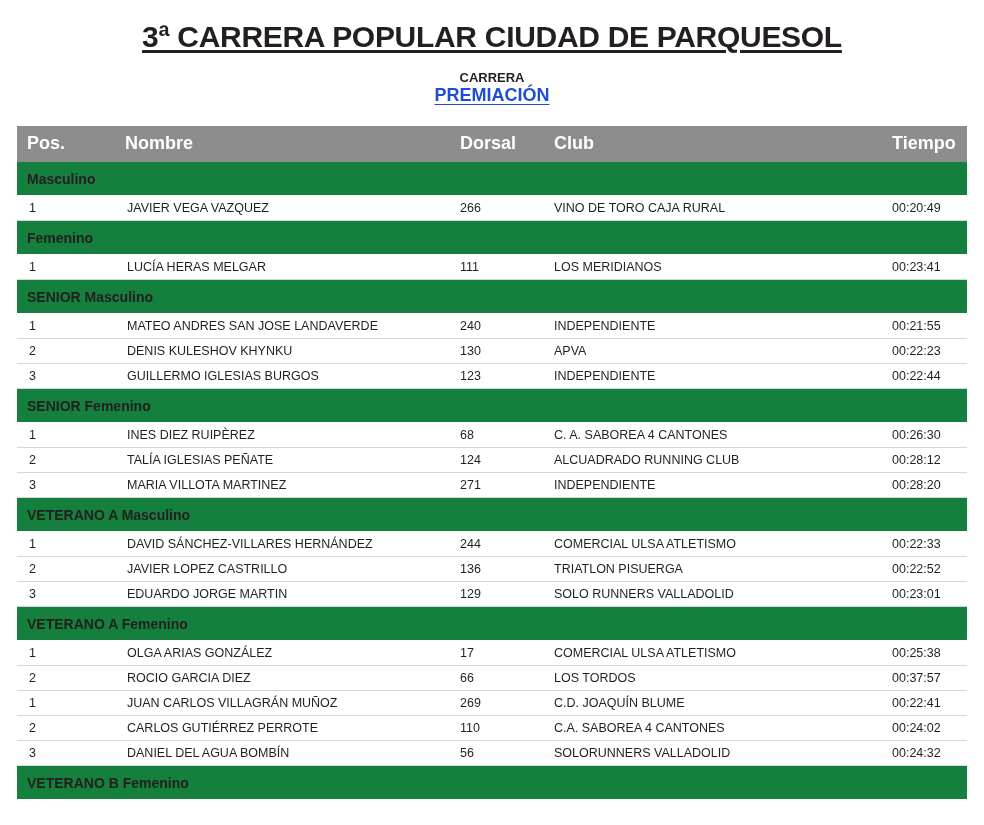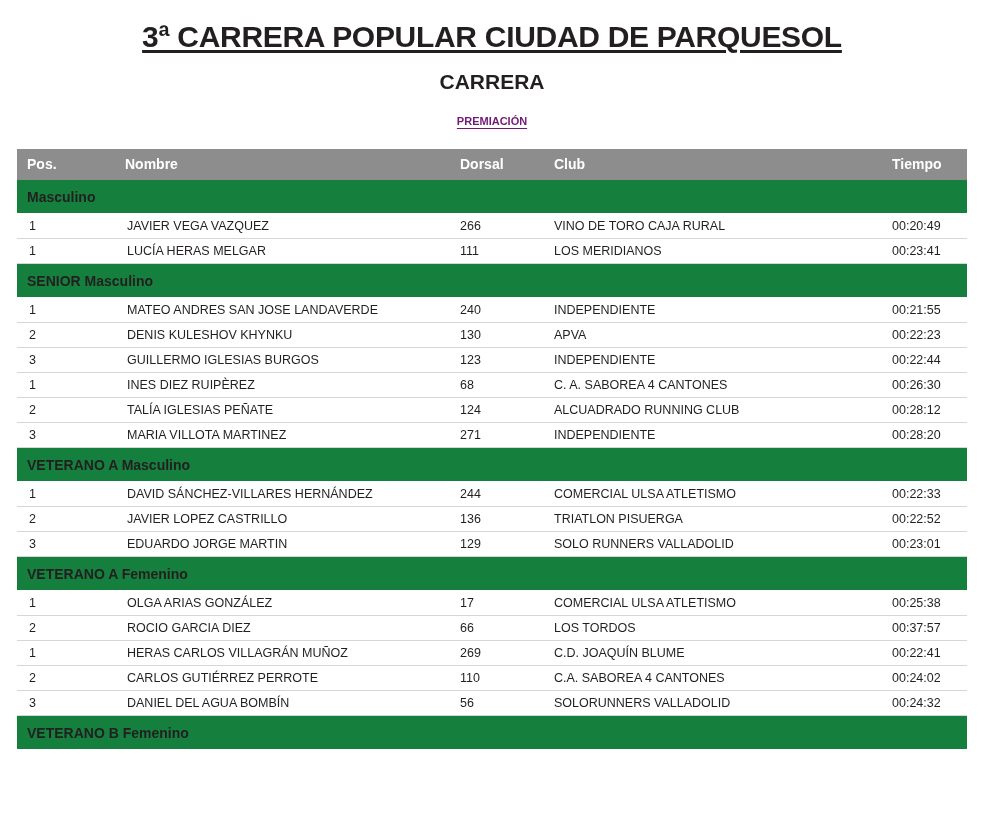--- a/index.html
+++ b/index.html
@@ -28,50 +28,50 @@
   .main-title {
     font-size: 30px;
     font-weight: bold;
     letter-spacing: -0.3px;
     text-decoration: underline;
     text-underline-offset: 3px;
     display: inline-block;
     color: #231f20;
   }
   .sub-title {
-    font-size: 21px;
+    font-size: 13px;
     font-weight: bold;
     margin-top: 16px;
     color: #231f20;
   }
   .sub-title2 {
-    font-size: 11px;
-    font-weight: bold;
-    margin-top: 21px;
+    font-size: 18px;
+    font-weight: bold;
+    margin-top: 0;
     text-decoration: underline;
     text-underline-offset: 3px;
     display: inline-block;
-    color: #701a75;
+    color: #1d4ed8;
   }
   table.results {
     border-collapse: collapse;
     width: 950px;
     margin: 20px 17px 0 17px;
     table-layout: fixed;
   }
   table.results col.c-pos { width: 96px; }
   table.results col.c-nombre { width: 339px; }
   table.results col.c-dorsal { width: 94px; }
   table.results col.c-club { width: 338px; }
   table.results col.c-tiempo { width: 83px; }
 
   thead th {
     background: #8d8d8d;
     color: #ffffff;
-    font-size: 14px;
+    font-size: 18px;
     font-weight: bold;
     text-align: left;
     padding: 7px 0 8px 10px;
     border: none;
     vertical-align: middle;
   }
   thead th.th-nombre { padding-left: 12px; margin-top: 24px; }
   thead th.th-dorsal { padding-left: 8px; }
   thead th.th-club { padding-left: 8px; }
   thead th.th-tiempo { padding-left: 8px; margin-left: 45px; }
@@ -136,20 +136,23 @@
         <tr class="cat-row">
           <td colspan="5">Masculino</td>
         </tr>
         <tr class="data-row">
           <td class="td-pos">1</td>
           <td class="td-nombre">JAVIER VEGA VAZQUEZ</td>
           <td class="td-dorsal">266</td>
           <td class="td-club">VINO DE TORO CAJA RURAL</td>
           <td class="td-tiempo">00:20:49</td>
         </tr>
+        <tr class="cat-row">
+          <td colspan="5">Femenino</td>
+        </tr>
         <tr class="data-row">
           <td class="td-pos">1</td>
           <td class="td-nombre">LUCÍA HERAS MELGAR</td>
           <td class="td-dorsal">111</td>
           <td class="td-club">LOS MERIDIANOS</td>
           <td class="td-tiempo">00:23:41</td>
         </tr>
         <tr class="cat-row">
           <td colspan="5">SENIOR Masculino</td>
         </tr>
@@ -167,20 +170,23 @@
           <td class="td-club">APVA</td>
           <td class="td-tiempo">00:22:23</td>
         </tr>
         <tr class="data-row">
           <td class="td-pos">3</td>
           <td class="td-nombre">GUILLERMO IGLESIAS BURGOS</td>
           <td class="td-dorsal">123</td>
           <td class="td-club">INDEPENDIENTE</td>
           <td class="td-tiempo">00:22:44</td>
         </tr>
+        <tr class="cat-row">
+          <td colspan="5">SENIOR Femenino</td>
+        </tr>
         <tr class="data-row">
           <td class="td-pos">1</td>
           <td class="td-nombre">INES DIEZ RUIPÈREZ</td>
           <td class="td-dorsal">68</td>
           <td class="td-club">C. A. SABOREA 4 CANTONES</td>
           <td class="td-tiempo">00:26:30</td>
         </tr>
         <tr class="data-row">
           <td class="td-pos">2</td>
           <td class="td-nombre">TALÍA IGLESIAS PEÑATE</td>
@@ -231,21 +237,21 @@
         </tr>
         <tr class="data-row">
           <td class="td-pos">2</td>
           <td class="td-nombre">ROCIO GARCIA DIEZ</td>
           <td class="td-dorsal">66</td>
           <td class="td-club">LOS TORDOS</td>
           <td class="td-tiempo">00:37:57</td>
         </tr>
         <tr class="data-row">
           <td class="td-pos">1</td>
-          <td class="td-nombre">HERAS CARLOS VILLAGRÁN MUÑOZ</td>
+          <td class="td-nombre">JUAN CARLOS VILLAGRÁN MUÑOZ</td>
           <td class="td-dorsal">269</td>
           <td class="td-club">C.D. JOAQUÍN BLUME</td>
           <td class="td-tiempo">00:22:41</td>
         </tr>
         <tr class="data-row">
           <td class="td-pos">2</td>
           <td class="td-nombre">CARLOS GUTIÉRREZ PERROTE</td>
           <td class="td-dorsal">110</td>
           <td class="td-club">C.A. SABOREA 4 CANTONES</td>
           <td class="td-tiempo">00:24:02</td>

